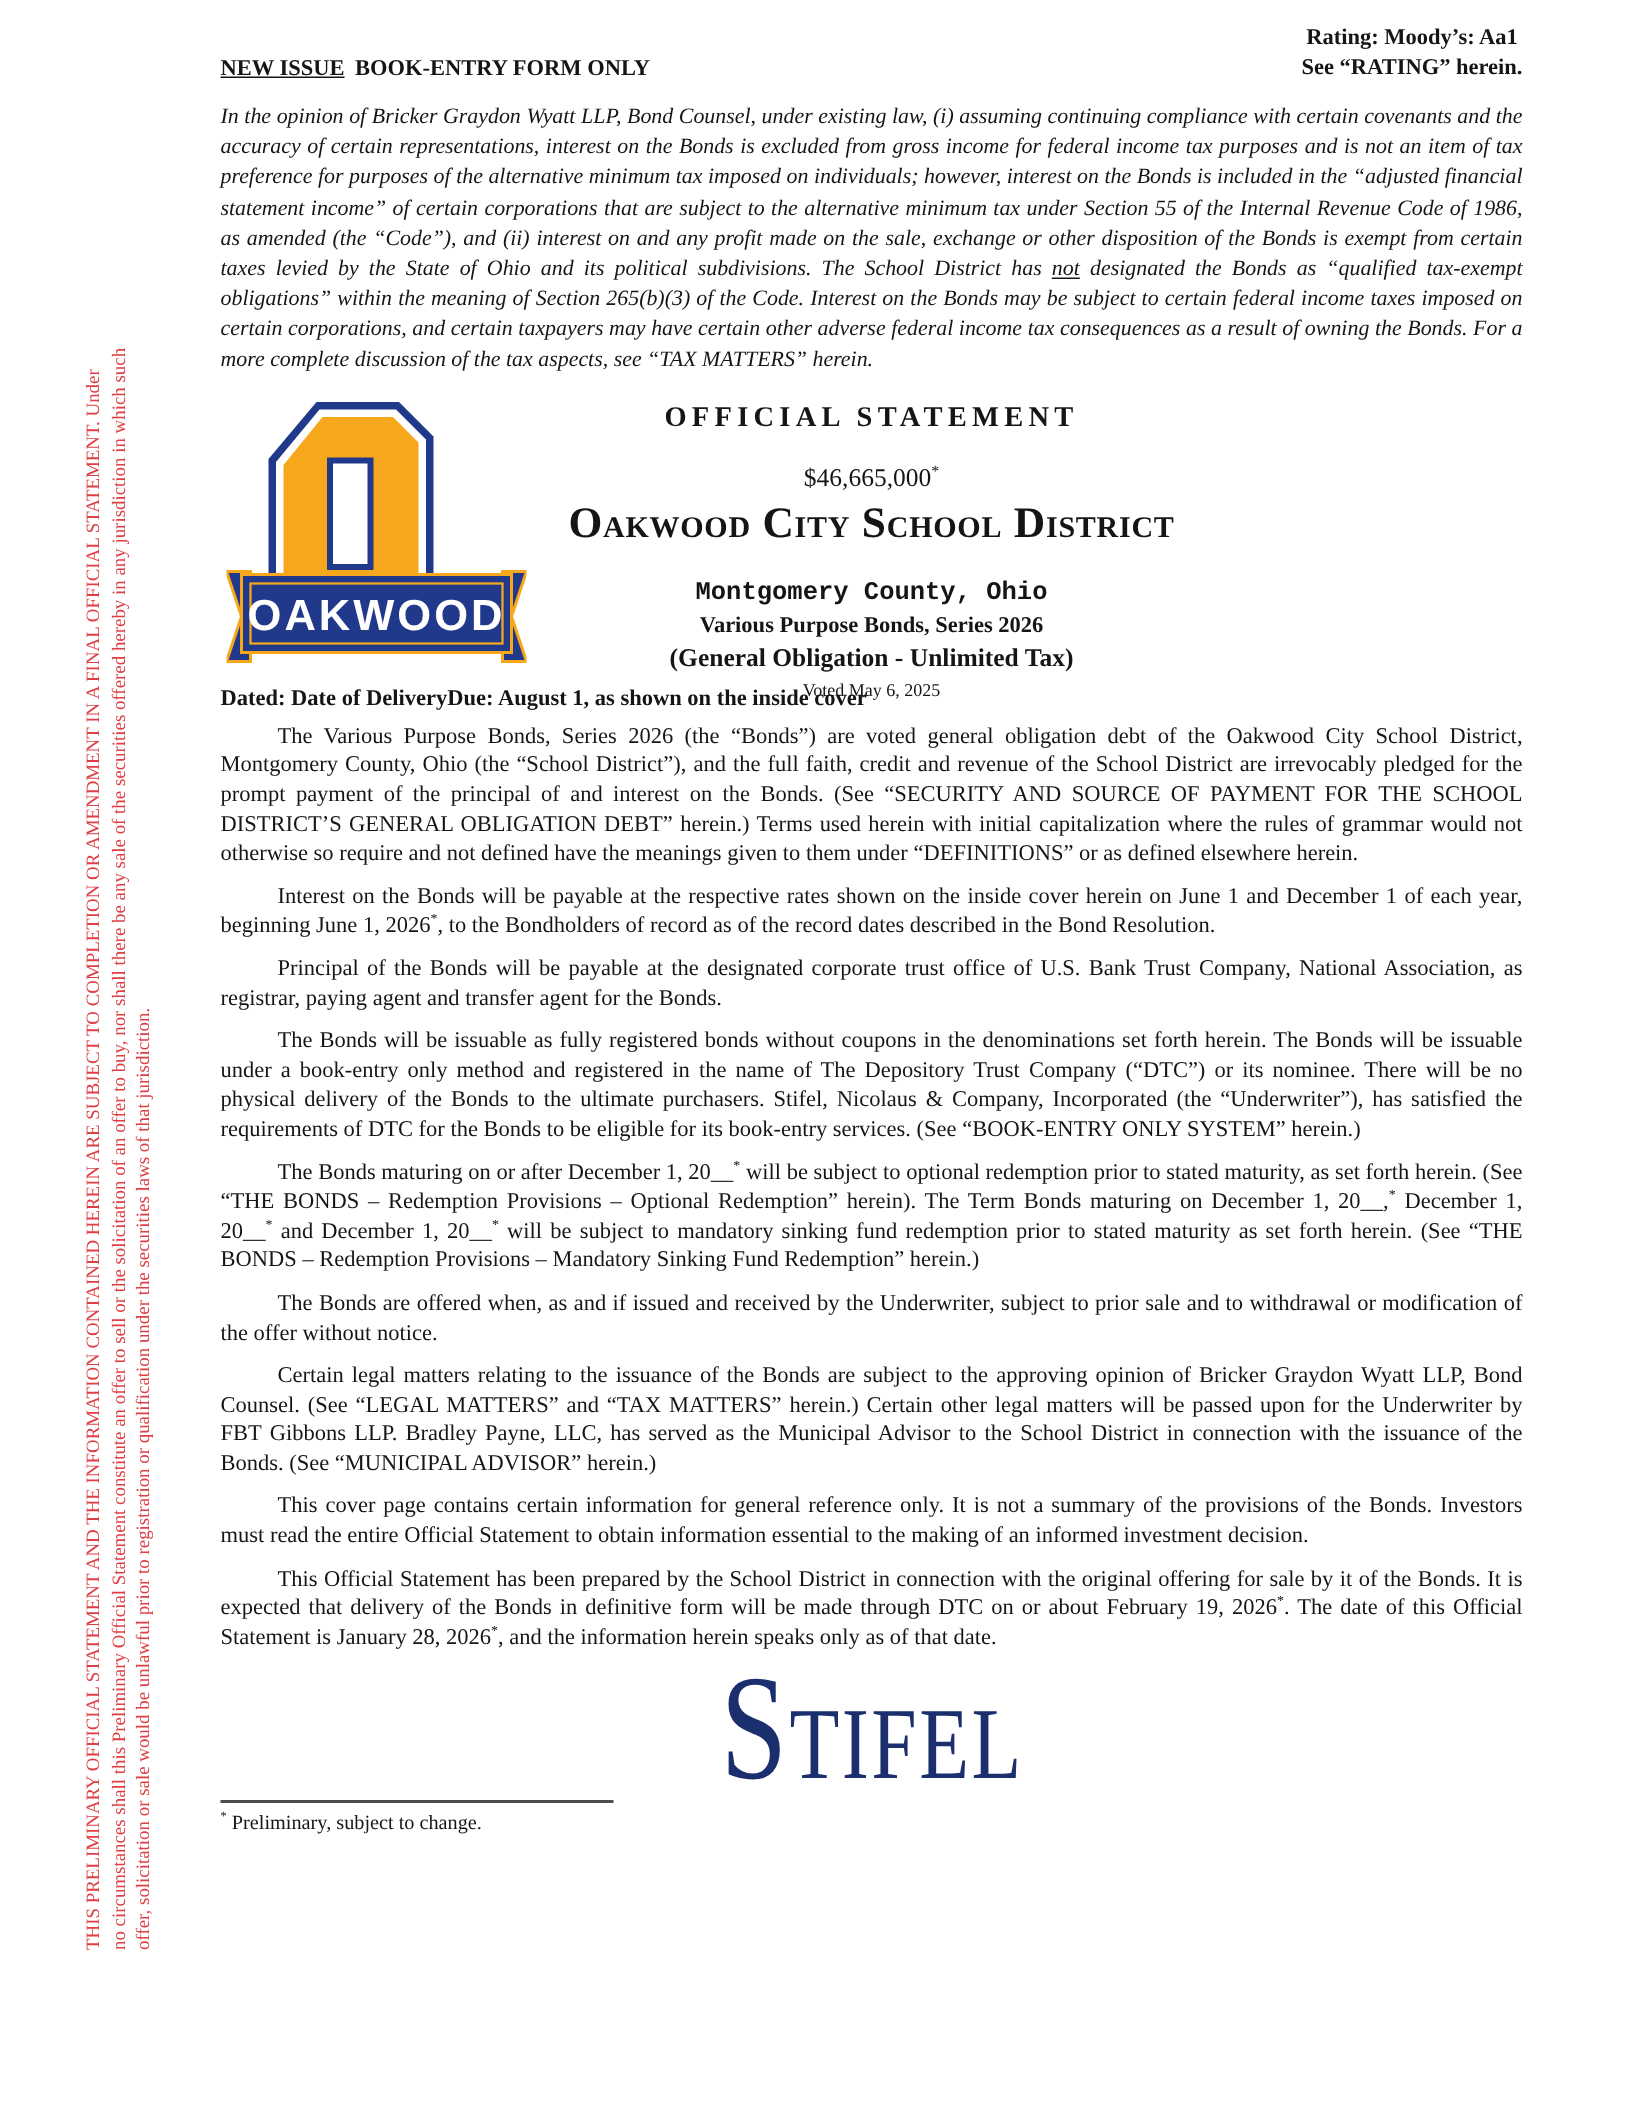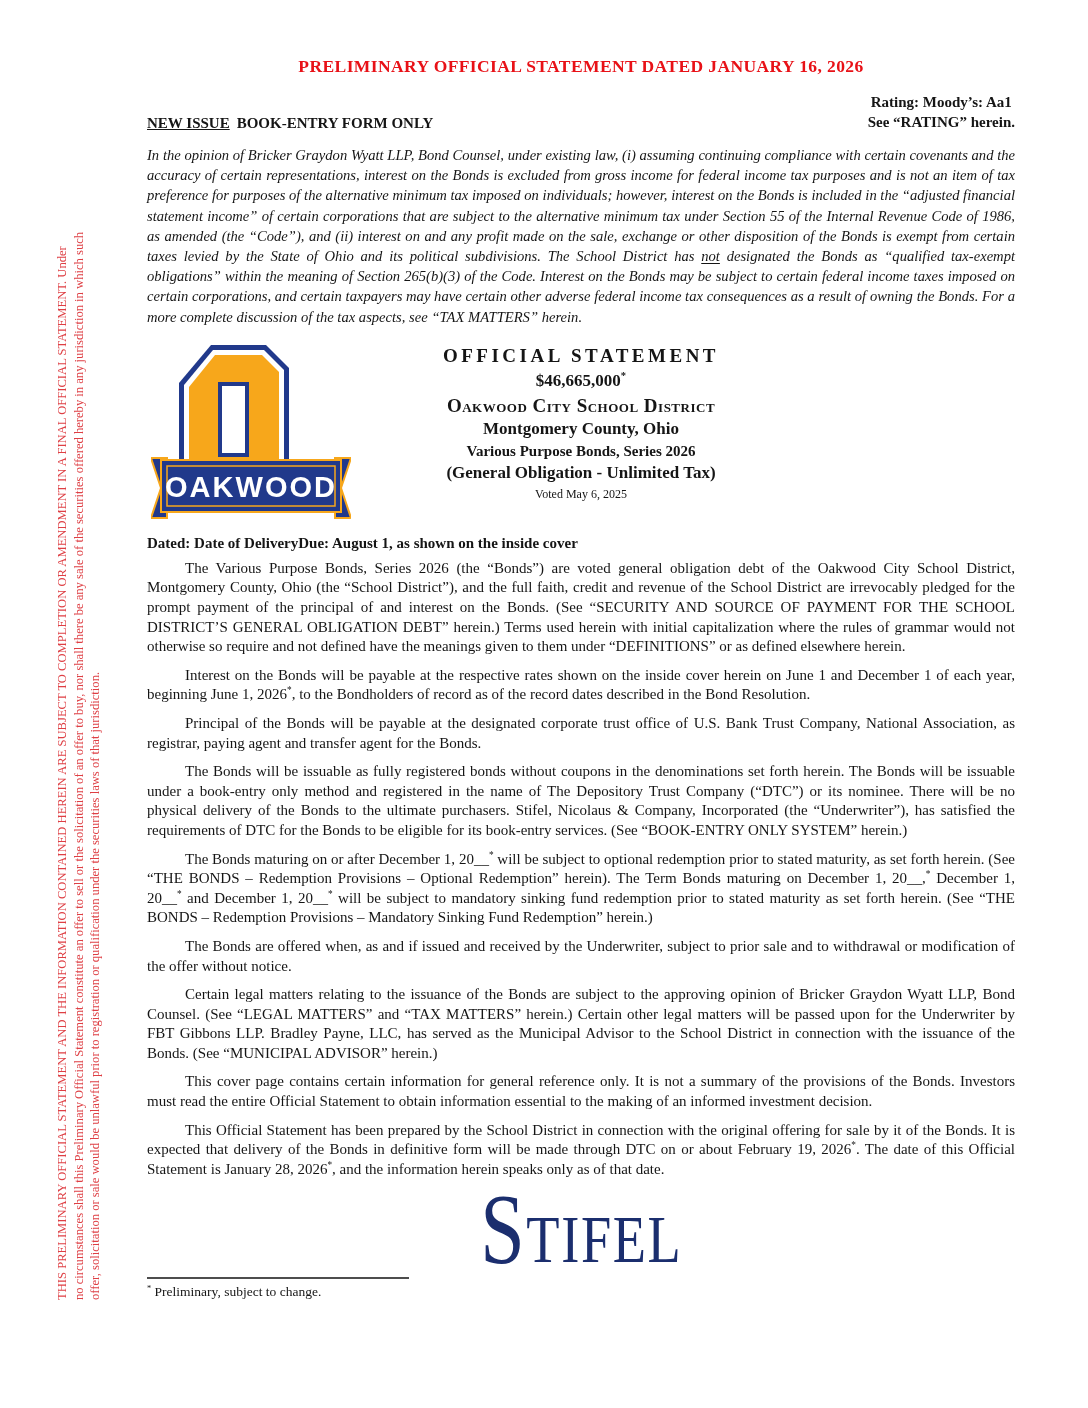--- a/index.html
+++ b/index.html
@@ -34,23 +34,23 @@
   .opinion {
     margin-top:13px; font-style:italic; font-size:14.6px;
     line-height:20.2px; text-align:justify;
   }
   .opinion u { text-underline-offset:2px; }
 
   .offering { position:relative; margin-top:14px; height:186px; }
   .logo-box { position:absolute; left:4px; top:2px; width:200px; height:178px; }
   .offer-text { text-align:center; padding-top:4px; }
   .offer-title   { font-weight:bold; font-size:19px; letter-spacing:3.5px; }
-  .offer-amount  { font-weight:bold; font-size:17px; margin-top:4px; }
-  .offer-issuer  { font-variant:small-caps; font-weight:bold; font-size:19px; margin-top:4px; letter-spacing:0.5px; }
-  .offer-county  { font-weight:bold; font-size:17px; margin-top:2px; }
+  .offer-amount  { font-weight:normal; font-size:17px; margin-top:19px; }
+  .offer-issuer  { font-variant:small-caps; font-weight:bold; font-size:29px; margin-top:4px; letter-spacing:0.5px; }
+  .offer-county  { font-weight:bold; font-size:17px; margin-top:20px;font-family:Liberation Mono, monospace; }
   .offer-series  { font-weight:bold; font-size:15px; margin-top:4px; }
   .offer-oblig   { font-weight:bold; font-size:17px; margin-top:3px; }
   .offer-voted   { font-size:12px; margin-top:4px; }
 
   .dated-row {
     display:flex; 
     font-weight:bold; font-size:15px; margin-top:8px;
   }
 
   .body-text { margin-top:7px; font-size:15px; line-height:19.6px; }
@@ -75,21 +75,20 @@
 <div class="page">
 
   <div class="sidebar">
     <div class="sb-line">THIS PRELIMINARY OFFICIAL STATEMENT AND THE INFORMATION CONTAINED HEREIN ARE SUBJECT TO COMPLETION OR AMENDMENT IN A FINAL OFFICIAL STATEMENT.  Under</div>
     <div class="sb-line">no circumstances shall this Preliminary Official Statement constitute an offer to sell or the solicitation of an offer to buy, nor shall there be any sale of the securities offered hereby in any jurisdiction in which such</div>
     <div class="sb-line">offer, solicitation or sale would be unlawful prior to registration or qualification under the securities laws of that jurisdiction.</div>
   </div>
 
   <div class="content">
 
-    <div class="doc-title">PRELIMINARY OFFICIAL STATEMENT DATED JANUARY 16, 2026</div>
 
     <div class="issue-row">
       <div>
         <span class="new-issue">NEW ISSUE</span><span class="book-entry">BOOK-ENTRY FORM ONLY</span>
       </div>
       <div class="rating-block">
         <div>Rating: Moody’s: Aa1</div>
         <div>See “RATING” herein.</div>
       </div>
     </div>

